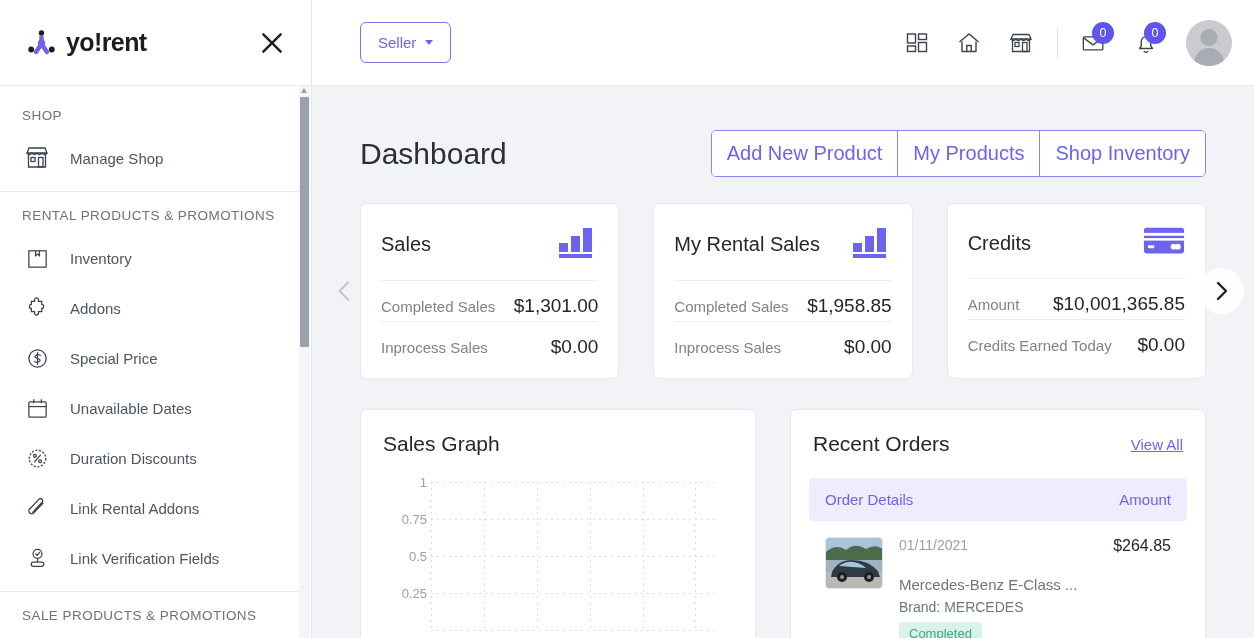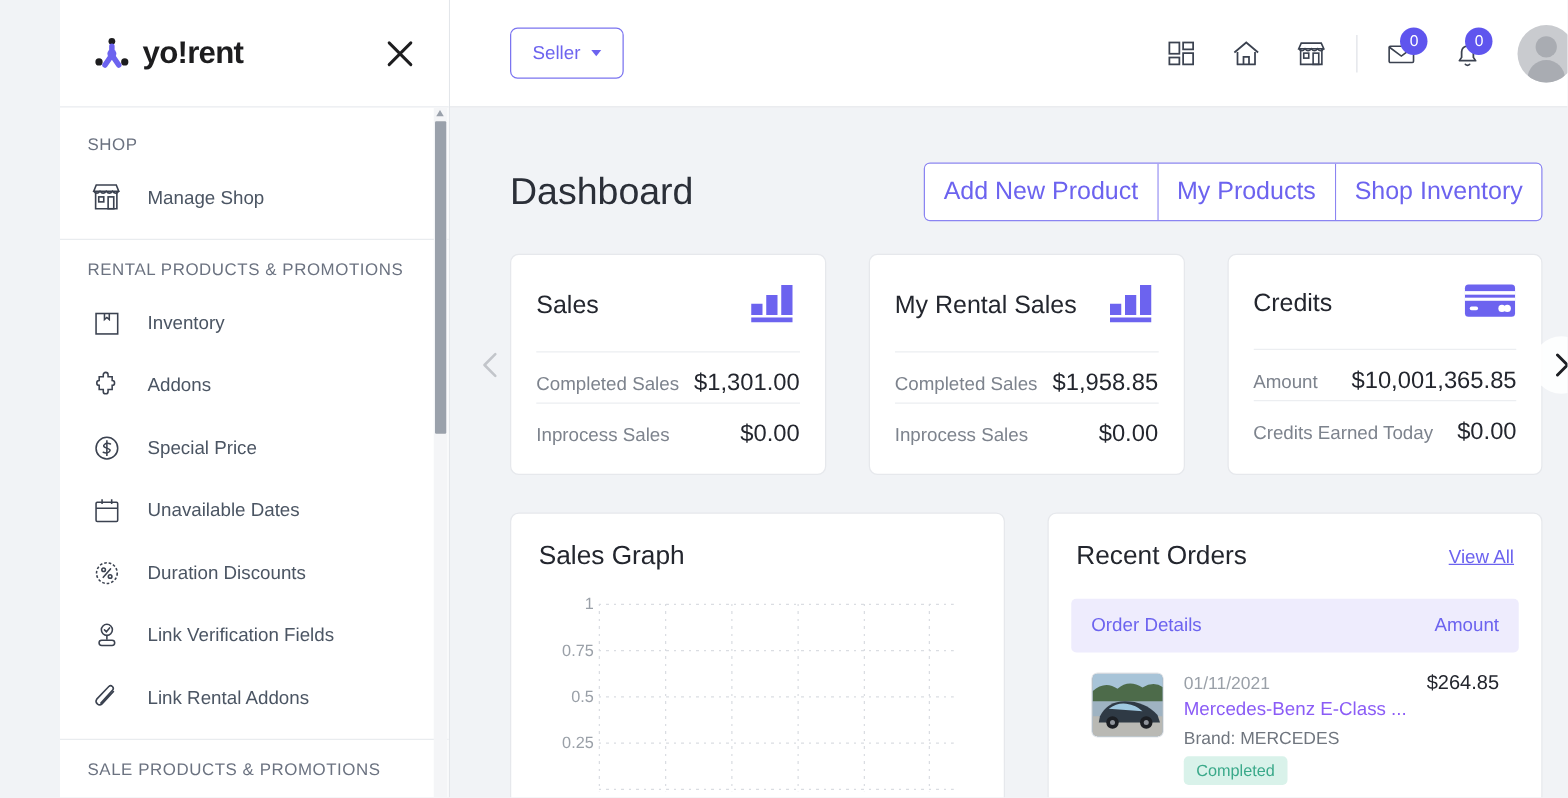--- a/index.html
+++ b/index.html
@@ -2,21 +2,21 @@
 <html><head>
 <meta charset="utf-8">
 <style>
   * { box-sizing: border-box; margin: 0; padding: 0; }
   html, body {
     width: 1254px; height: 638px;
     overflow: hidden;
     font-family: "Liberation Sans", sans-serif;
     background: #f1f3f6;
   }
-  .app { display: flex; width: 1254px; height: 638px; position: relative; padding-left: 48px; }
+  .app { display: flex; width: 1254px; height: 638px; position: relative; }
 
   
   .sidebar {
     width: 312px; height: 638px;
     background: #ffffff;
     border-right: 1px solid #e3e6ea;
     display: flex; flex-direction: column;
     position: relative;
     flex: 0 0 312px;
   }
@@ -225,21 +225,21 @@
   }
   .order-row { display: flex; gap: 16px; padding: 16px 16px 0 16px; }
   .thumb {
     width: 58px; height: 52px; flex: 0 0 58px;
     border: 1px solid #e2e5e9; border-radius: 5px;
     overflow: hidden; background: #8fa0ad; position: relative;
   }
   .order-info { flex: 1; min-width: 0; }
   .order-date { font-size: 14px; color: #9aa0a8; }
   .order-name {
-    font-size: 15px; color: #8b5cf6; margin-top: 5px;
+    font-size: 15px; color: #737373; margin-top: 23px;
     white-space: nowrap; overflow: hidden; text-overflow: ellipsis; cursor: pointer;
   }
   .order-brand { font-size: 14px; color: #6f757e; margin-top: 6px; }
   .order-status {
     display: inline-block; margin-top: 7px;
     background: #d9f2ea; color: #3aa98a;
     font-size: 13px; padding: 4px 10px; border-radius: 4px;
   }
   .order-amt { font-size: 16px; color: #23262e; white-space: nowrap; }
 </style>
@@ -337,36 +337,36 @@
             <circle cx="10.3" cy="10.2" r="1.5"></circle>
             <circle cx="15.7" cy="15.8" r="1.5"></circle>
           </svg>
         </span>
         <span class="nav-label">Duration Discounts</span>
       </div>
 
       <div class="nav-item">
         <span class="nav-icon">
           <svg viewBox="0 0 26 26" width="25" height="25" fill="none" stroke="#3b4250" stroke-width="1.3">
+            <path d="M18.5 7.5 L9 17.8 a3 3 0 0 1 -4.4 -4 L14.6 3.3 a2.2 2.2 0 0 1 3.2 3 L8 17" stroke-linecap="round"></path>
+          </svg>
+        </span>
+        <span class="nav-label">Link Rental Addons</span>
+      </div>
+
+      <div class="nav-item">
+        <span class="nav-icon">
+          <svg viewBox="0 0 26 26" width="25" height="25" fill="none" stroke="#3b4250" stroke-width="1.3">
             <circle cx="13" cy="8.2" r="4.6"></circle>
             <path d="M11 8.2 L12.6 9.8 L15.2 6.6" stroke-linecap="round"></path>
             <path d="M13 12.8 V16.5"></path>
             <rect x="6.5" y="16.8" width="13" height="4.4" rx="2.2"></rect>
           </svg>
         </span>
         <span class="nav-label">Link Verification Fields</span>
-      </div>
-
-      <div class="nav-item">
-        <span class="nav-icon">
-          <svg viewBox="0 0 26 26" width="25" height="25" fill="none" stroke="#3b4250" stroke-width="1.3">
-            <path d="M18.5 7.5 L9 17.8 a3 3 0 0 1 -4.4 -4 L14.6 3.3 a2.2 2.2 0 0 1 3.2 3 L8 17" stroke-linecap="round"></path>
-          </svg>
-        </span>
-        <span class="nav-label">Link Rental Addons</span>
       </div>
 
       <div class="nav-divider"></div>
       <div class="nav-section-title">SALE PRODUCTS &amp; PROMOTIONS</div>
 
       <div class="sb-track">
         <div class="sb-up"></div>
         <div class="sb-thumb"></div>
       </div>
     </div>

